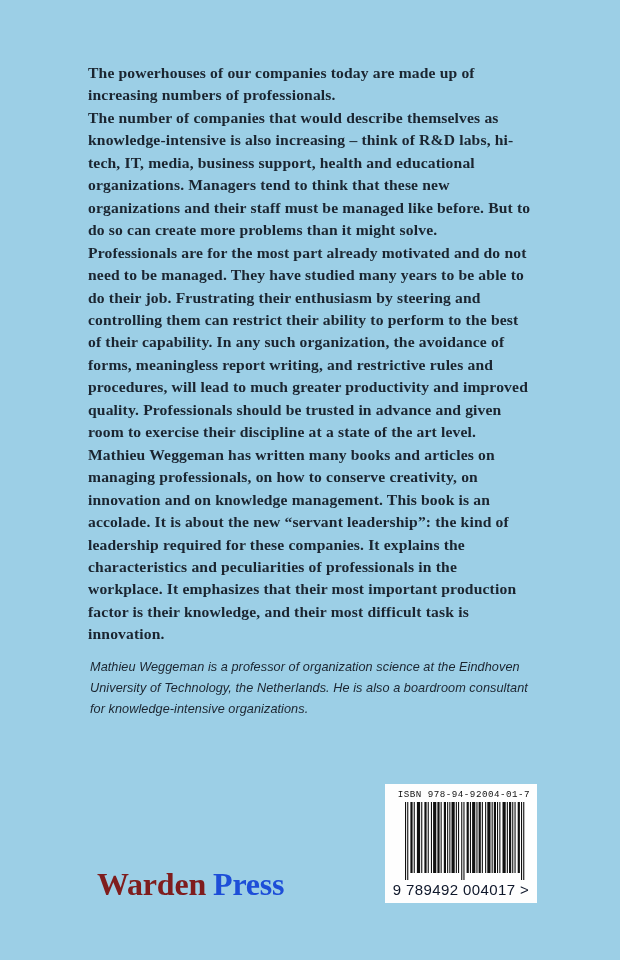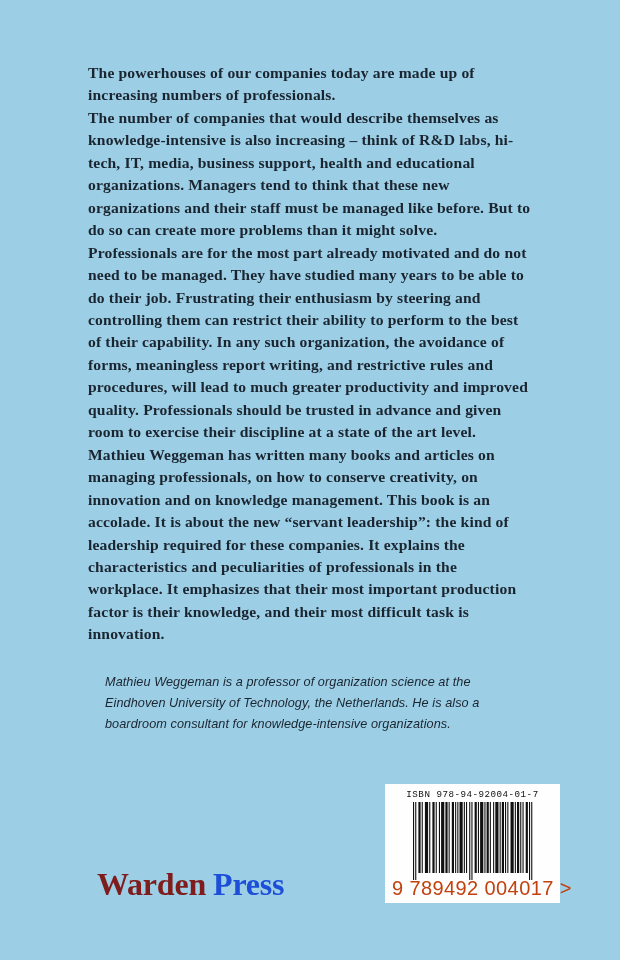--- a/index.html
+++ b/index.html
@@ -45,36 +45,36 @@
     top: 655px;
     width: 447px;
     color: #1b2530;
     font-family: "Liberation Sans", sans-serif;
     font-style: italic;
     font-size: 12.7px;
     line-height: 21.2px;
     letter-spacing: 0.005em;
   }
   .bio p {
-    margin: 17px;
+    margin: 2px;
   }
 
   
   .barcode-panel {
     position: absolute;
     left: 385px;
     top: 784px;
-    width: 175px;
+    width: 152px;
     height: 119px;
     background: #fefefe;
     box-sizing: border-box;
     padding: 4px 7px 3px 7px;
     display: flex;
     flex-direction: column;
-    align-items: center;
+    align-items: flex-end;
   }
   .isbn-text {
     font-family: "Liberation Mono", "DejaVu Sans Mono", monospace;
     font-size: 9.2px;
     letter-spacing: 0.5px;
     color: #111;
     white-space: nowrap;
     margin-top: 1px;
     margin-bottom: 2px;
   }
@@ -87,22 +87,22 @@
   .bars {
     position: absolute;
     left: 0;
     top: 0;
     width: 126px;
     height: 78px;
     display: block;
   }
   .barcode-digits {
     font-family: "Liberation Sans", sans-serif;
-    font-size: 20px;
-    color: #c2410c;
+    font-size: 15px;
+    color: #0f172a;
     letter-spacing: 0.4px;
     margin-top: 1px;
     white-space: nowrap;
     width: 100%;
     text-align: center;
   }
 
   
   .publisher-logo {
     position: absolute;

